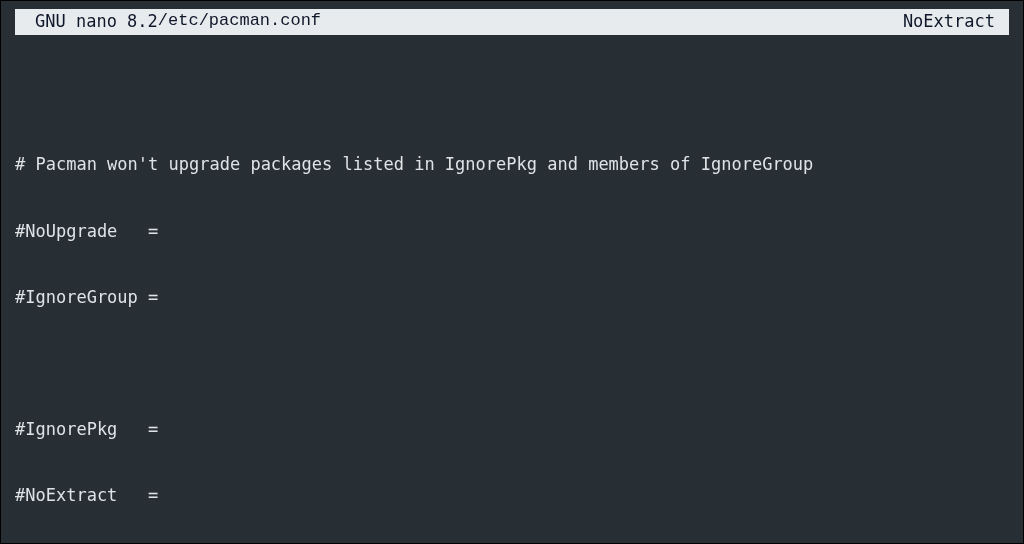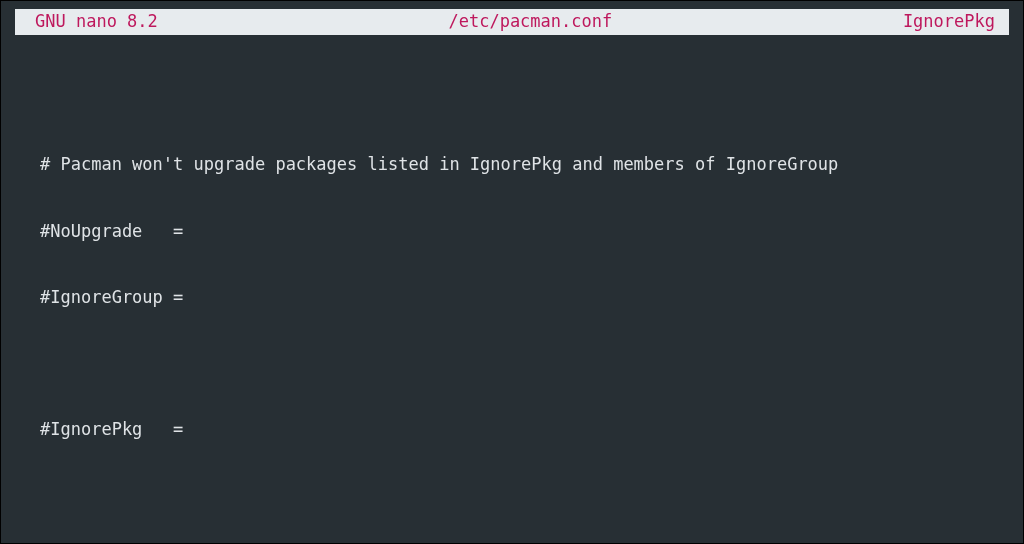--- a/index.html
+++ b/index.html
@@ -14,52 +14,53 @@
     color: #dfe3e6;
   }
   body {
     border: 1px solid #000;
     background: #272f34;
     display: flex;
     flex-direction: column;
   }
   .titlebar {
     background: #e7ebee;
-    color: #be185d;
+    color: #0f172a;
     display: flex;
     padding: 1px 8px 3px 8px;
     margin: 8px 14px 0 14px;
     font-weight: 500;
   }
   .titlebar .left { flex: 0 0 auto; padding-left: 12px;}
-  .titlebar .center { flex: 1 1 auto; text-align: center; }
+  .titlebar .center { flex: 1 1 auto; text-align: left; font-family: Liberation Mono, monospace; }
   .titlebar .right { flex: 0 0 auto; padding-right: 6px;}
   .editor {
     flex: 1 1 auto;
     padding: 8px 14px 0 14px;
     white-space: pre;
   }
-  .editor .line { height: 22px; margin-left: 25px; }
+  .editor .line { height: 22px; }
 </style>
 </head>
 <body>
 
 <div class="titlebar">
   <div class="left">GNU nano 8.2</div>
   <div class="center">/etc/pacman.conf</div>
-  <div class="right">IgnorePkg</div>
+  <div class="right">NoExtract</div>
 </div>
 
 <div class="editor">
   <div class="line"></div>
   <div class="line"># Pacman won't upgrade packages listed in IgnorePkg and members of IgnoreGroup</div>
   <div class="line">#NoUpgrade   =</div>
   <div class="line">#IgnoreGroup =</div>
   <div class="line"></div>
   <div class="line">#IgnorePkg   =</div>
+  <div class="line">#NoExtract   =</div>
   
   
   
   
   
   
   
   
   
   

